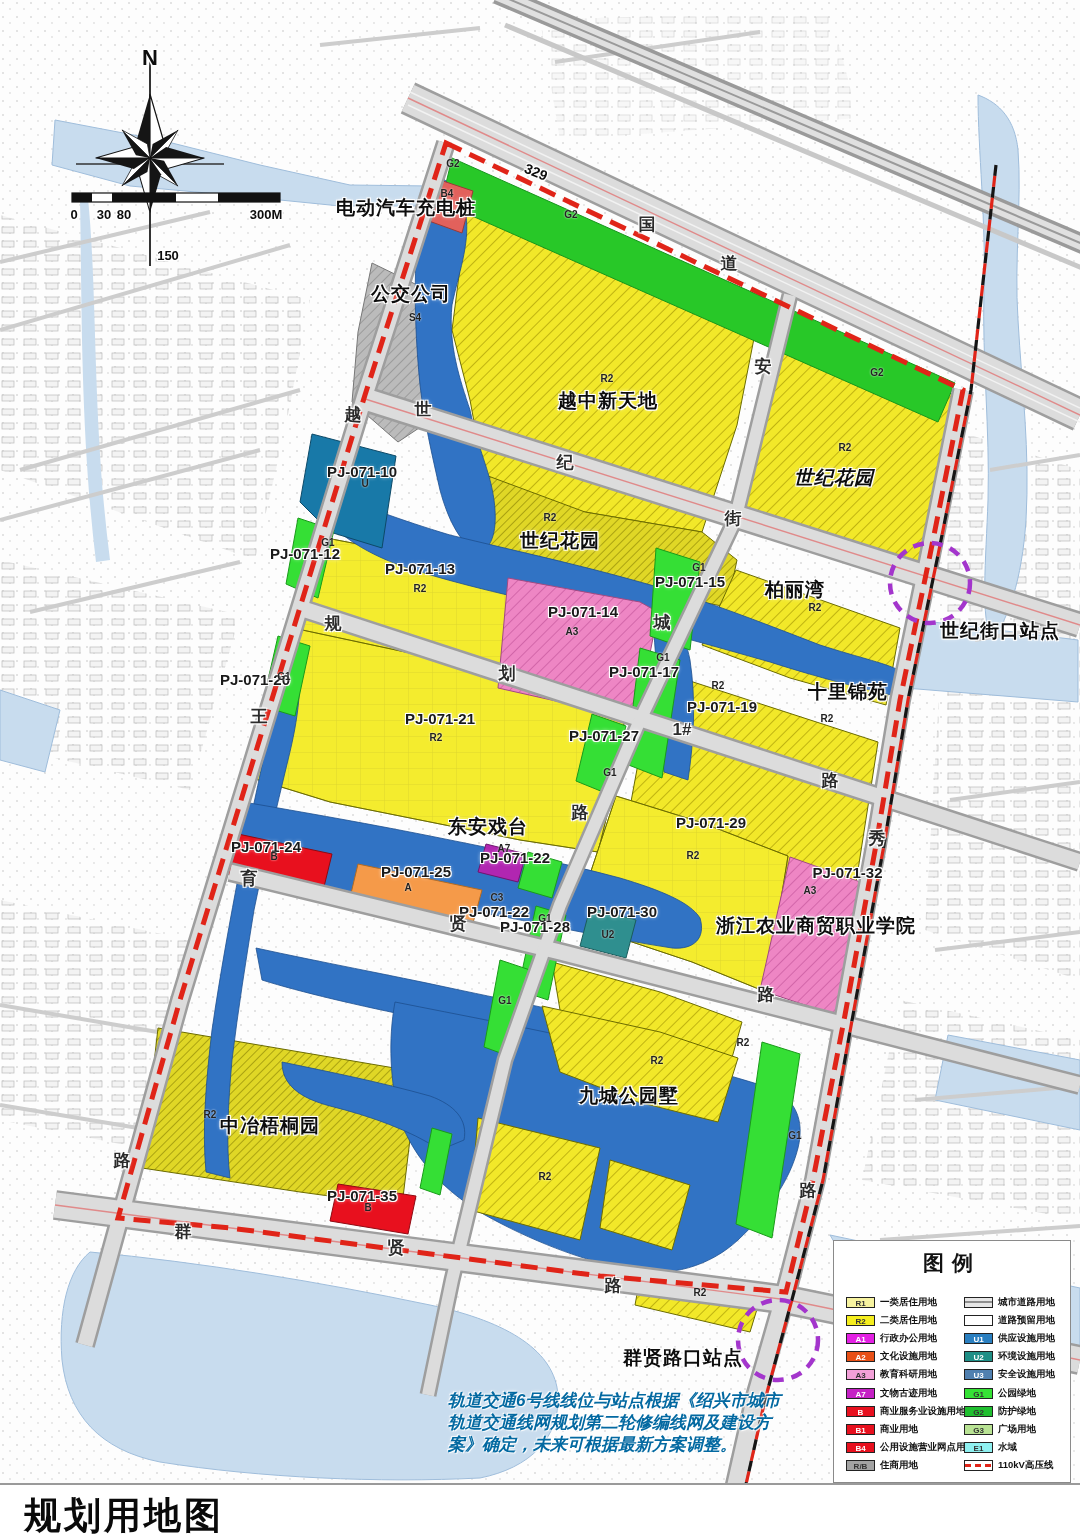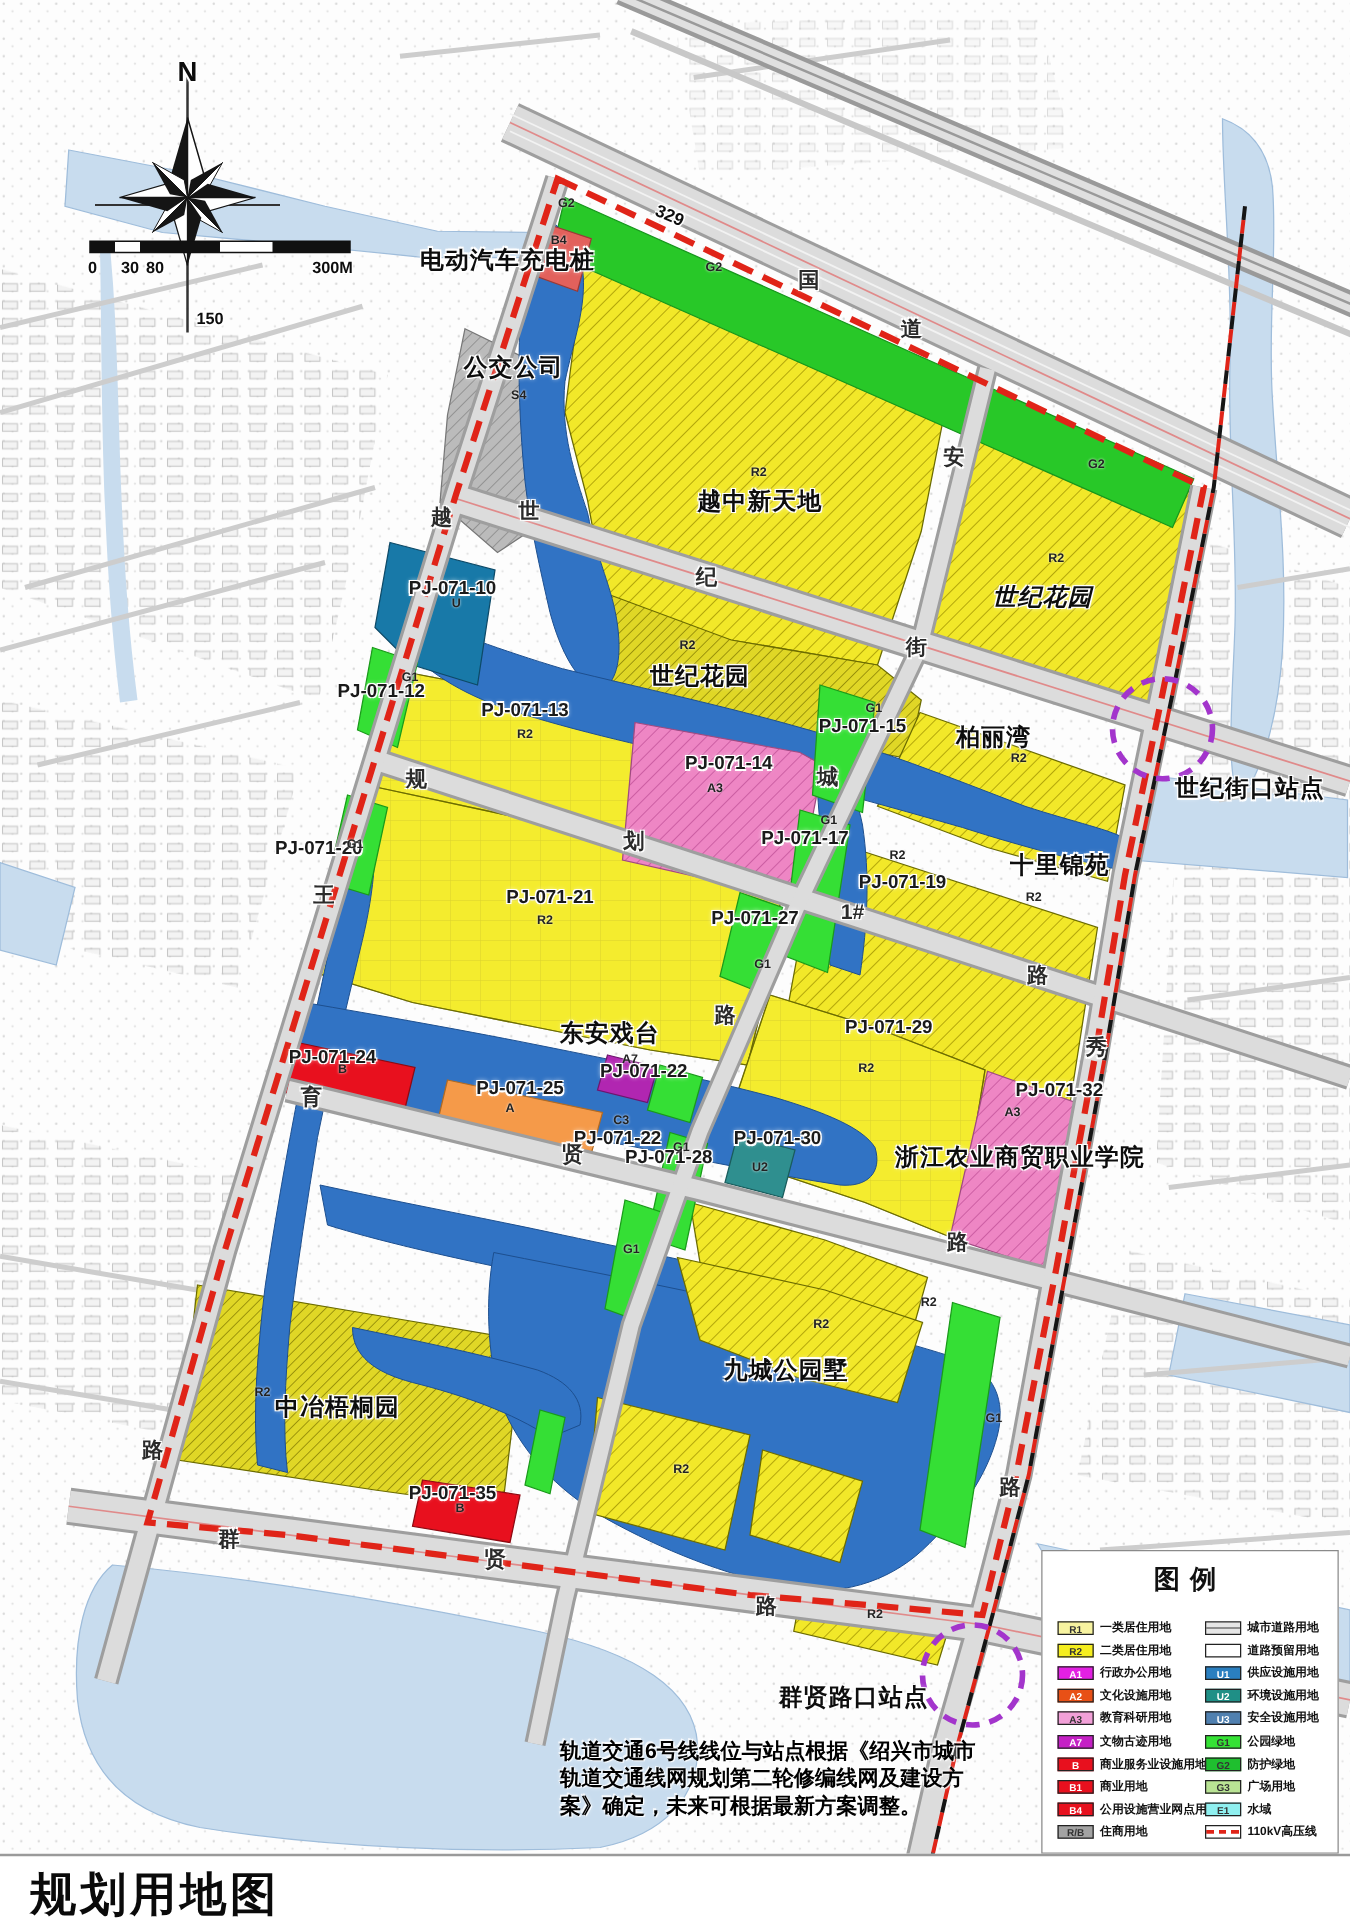--- a/index.html
+++ b/index.html
@@ -12,22 +12,22 @@
        text-shadow:-1px -1px 0 #fff,1px -1px 0 #fff,-1px 1px 0 #fff,1px 1px 0 #fff,0 0 4px #fff;}
   .place{font-size:19px;letter-spacing:1px;}
   .code{font-size:15px;color:#1a1a1a;}
   .road{font-size:17px;color:#2b2b2b;}
   .r329{font-size:14px;transform:translate(-50%,-50%) rotate(23deg);}
   .zone{font-size:10px;color:#222;text-shadow:0 0 2px rgba(255,255,255,.95);}
   .north{font-size:22px;}
   .scale{font-size:13px;}
   
   #note{position:absolute;left:448px;top:1390px;width:336px;font-size:17px;font-weight:700;
-        line-height:1.28;color:#000000;
-        text-shadow:-1px -1px 0 rgba(255,255,255,.8),1px 1px 0 rgba(255,255,255,.8),0 0 4px rgba(255,255,255,.8);}
+        line-height:1.28;color:#0369a1;
+        text-shadow:-1px -1px 0 rgba(255,255,255,.8),1px 1px 0 rgba(255,255,255,.8),0 0 4px rgba(255,255,255,.8);font-style:italic;}
   
   #legend{position:absolute;left:833px;top:1240px;width:238px;height:243px;background:#fff;
           border:1px solid #8a8a8a;box-sizing:border-box;}
   #legend .ltitle{margin-top:8px;text-align:center;font-size:21px;font-weight:700;letter-spacing:8px;color:#111;}
   .lcol{position:absolute;top:52px;}
   #lcol-left{left:12px;width:112px;}
   #lcol-right{left:130px;width:104px;}
   .lrow{display:flex;align-items:center;height:18.2px;}
   .sw{width:29px;height:11px;border:1px solid #222;flex:none;font-size:8px;line-height:11px;
       text-align:center;font-weight:700;color:#333;box-sizing:border-box;background:#fff;}

